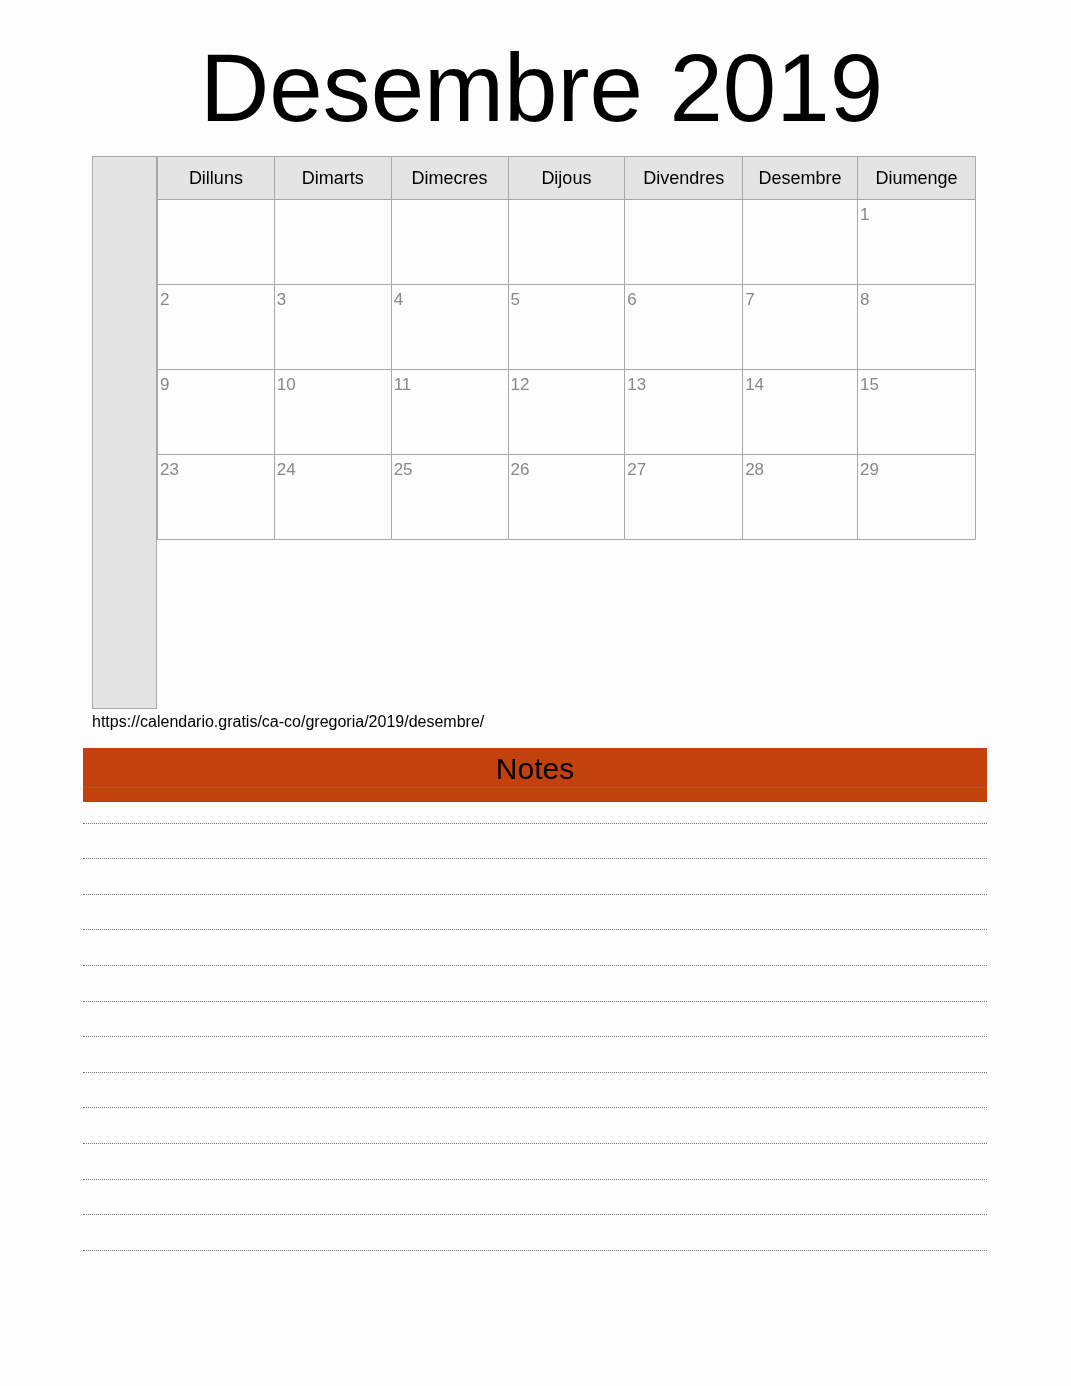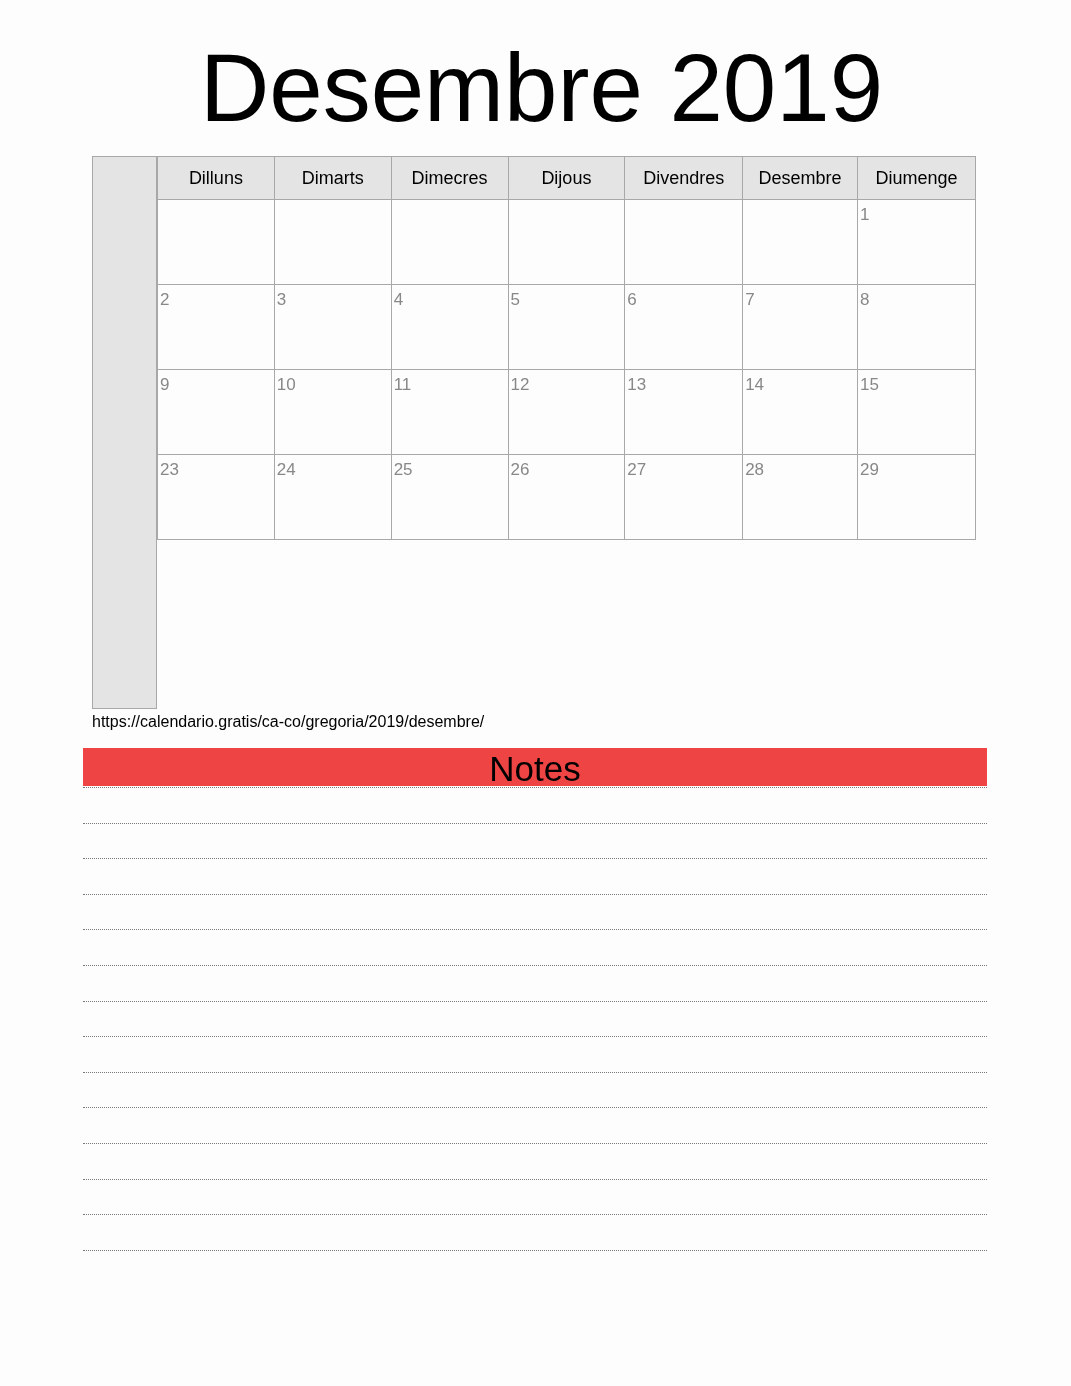--- a/index.html
+++ b/index.html
@@ -5,21 +5,21 @@
   html, body { margin:0; padding:0; background:#fdfdfd; }
   body { width:1071px; height:1386px; position:relative; font-family:"Liberation Sans", sans-serif; color:#000; overflow:hidden; }
   .title { position:absolute; left:0; width:1071px; top:30px; text-align:center; font-size:96px; line-height:116px;margin-left:6px; }
   .cal { position:absolute; left:92px; top:156px; width:884px; height:553px; }
   .week-col { position:absolute; left:0; top:0; width:65px; height:553px; background:#e4e4e4; border:1px solid #a8a8a8; box-sizing:border-box; }
   table { position:absolute; left:65px; top:0; border-collapse:collapse; table-layout:fixed;border-radius:11px; }
   th { height:42px; background:#e4e4e4; border:1px solid #a8a8a8; font-weight:normal; font-size:18px; padding:0; text-align:center; }
   td { height:84px; border:1px solid #a8a8a8; vertical-align:top; padding:0; }
   td span { display:block; padding:5px 0 0 2px; font-size:17px; color:#888; }
   .url { position:absolute; left:92px; top:713px; font-size:16px; }
-  .notes-head { position:absolute; left:83px; top:748px; width:904px; height:38px; background:#ef4444; text-align:center; font-size:35px; line-height:42px; }
+  .notes-head { position:absolute; left:83px; top:748px; width:904px; height:54px; background:#c2410c; text-align:center; font-size:30px; line-height:42px; }
   .line { position:absolute; left:83px; width:904px; border-top:1px dotted #777; height:0; }
 </style>
 </head>
 <body>
 
 <div class="title">Desembre 2019</div>
 
 <div class="cal">
   <div class="week-col"></div>
   <table>

